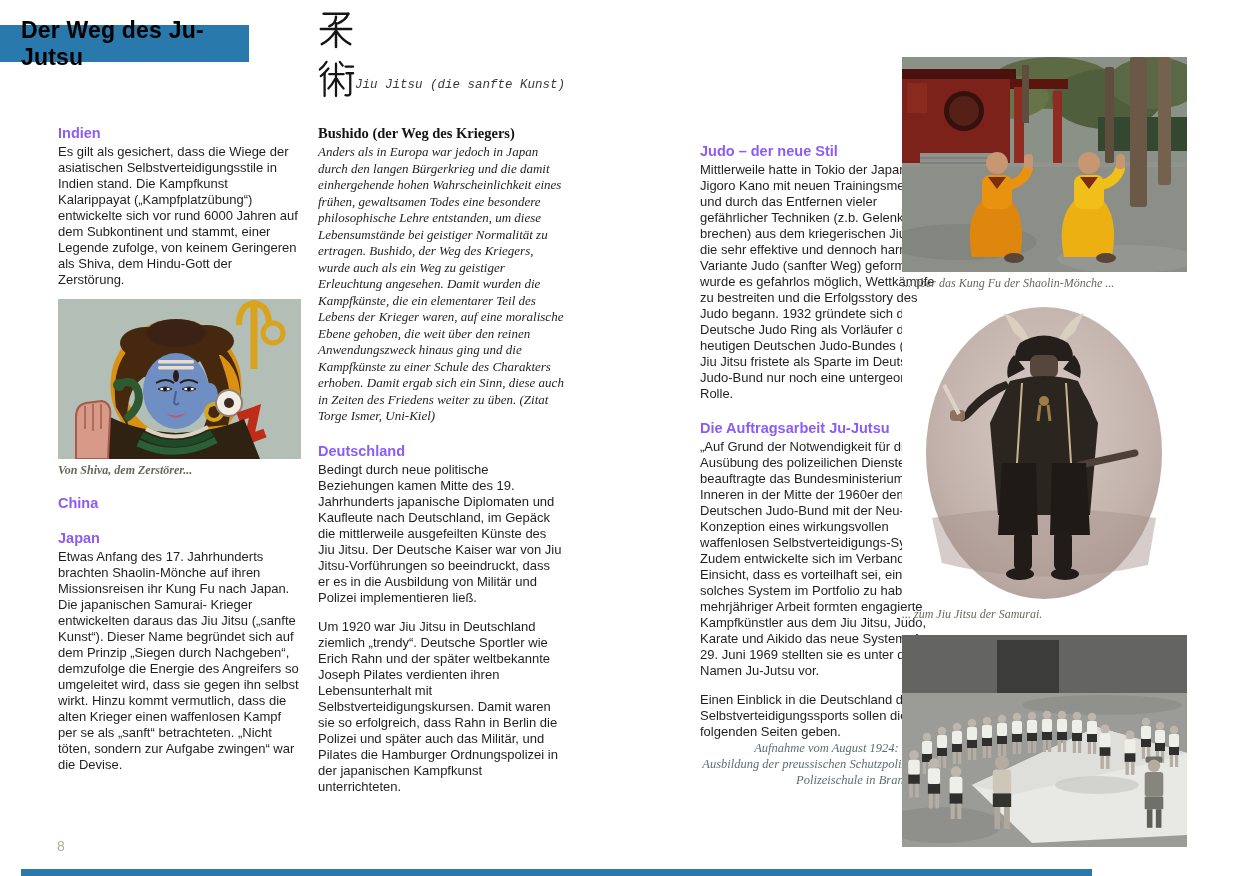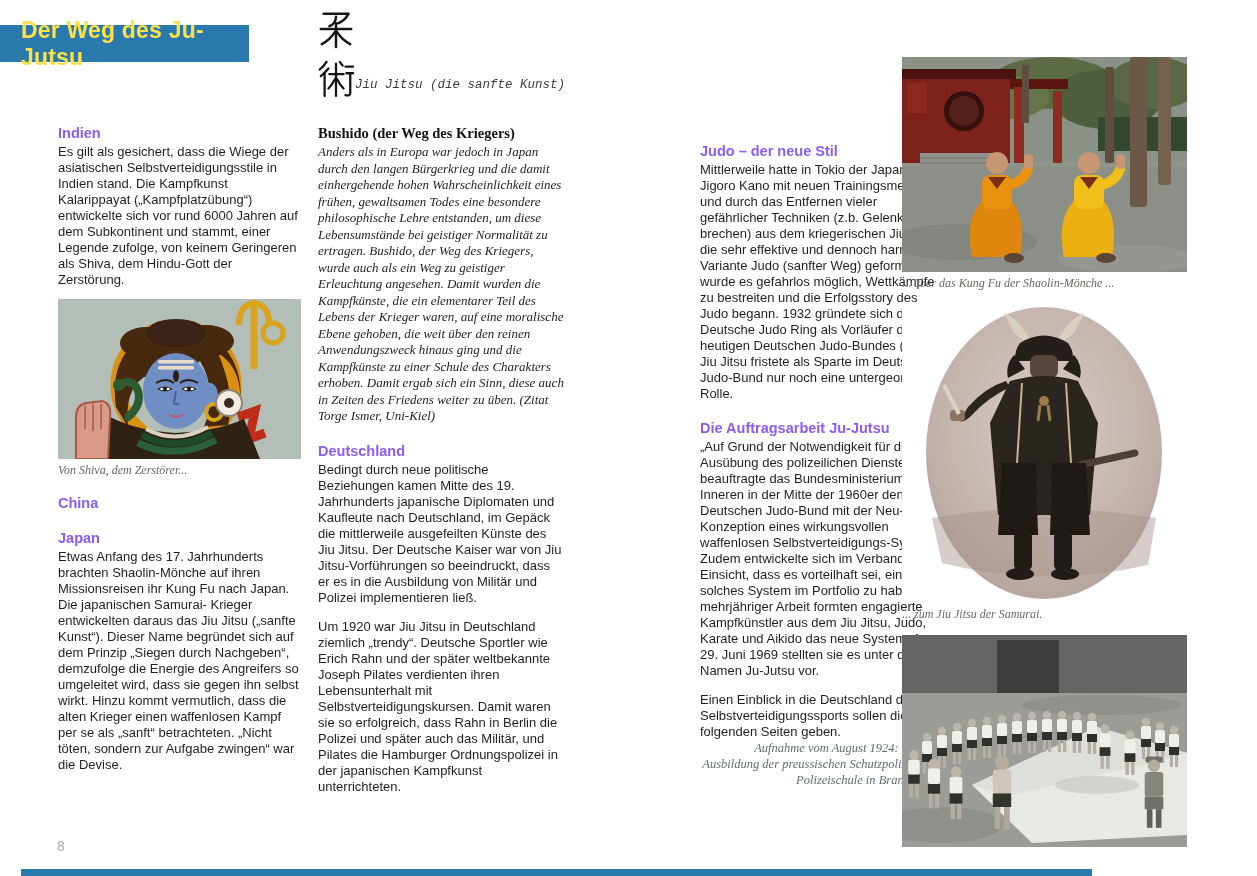--- a/index.html
+++ b/index.html
@@ -6,21 +6,21 @@
   .page {
     position:relative; width:1257px; height:876px; background:#fff;
     overflow:hidden; font-family:"Liberation Sans", sans-serif; color:#1f1f1f;
   }
   
   .header-bar {
     position:absolute; left:0; top:25px; width:249px; height:37px;
     background:#2979ad; display:flex; align-items:center;
   }
   .header-bar .title {
-    margin-left:21px; color:#fde047; font-size:23px; font-weight:bold; letter-spacing:.2px;
+    margin-left:21px; color:#000000; font-size:23px; font-weight:bold; letter-spacing:.2px;
     font-family:"Liberation Sans", sans-serif;
   }
   .kanji-block { position:absolute; left:317px; top:7px; width:40px; }
   .kanji-block svg { display:block; margin-bottom:5px; }
   .kanji-caption {
     position:absolute; left:355px; top:78px;
     font-family:Liberation Mono, monospace; font-style:italic; font-size:12.5px; color:#3a3a3a;
   }
   
   .col { position:absolute; top:125px; font-size:13px; line-height:16px; }
@@ -36,21 +36,21 @@
   h3.mt { margin-top:18px; }
   h3.serif-h {
     margin:0 0 2px 0; font-family:"Liberation Serif", serif;
     font-size:14.5px; line-height:17px; color:#141414; font-weight:bold;
   }
   .serif-body {
     font-family:"Liberation Serif", serif; font-style:italic;
     font-size:13px; line-height:16.5px; color:#232323;
   }
   figure { margin:0; }
-  .fig-shiva { margin-top:11px; }
+  .fig-shiva { margin-top:11px;font-weight:bold; }
   .figcap {
     font-family:"Liberation Serif", serif; font-style:italic;
     font-size:12px; color:#68675f; margin-top:4px; line-height:14px;
   }
   .prelines { white-space:pre-line; }
   .caption-right {
     font-family:"Liberation Serif", serif; font-style:italic;
     font-size:12.5px; line-height:16px; color:#5e6e6e; text-align:right; margin-top:24px;
   }
   

